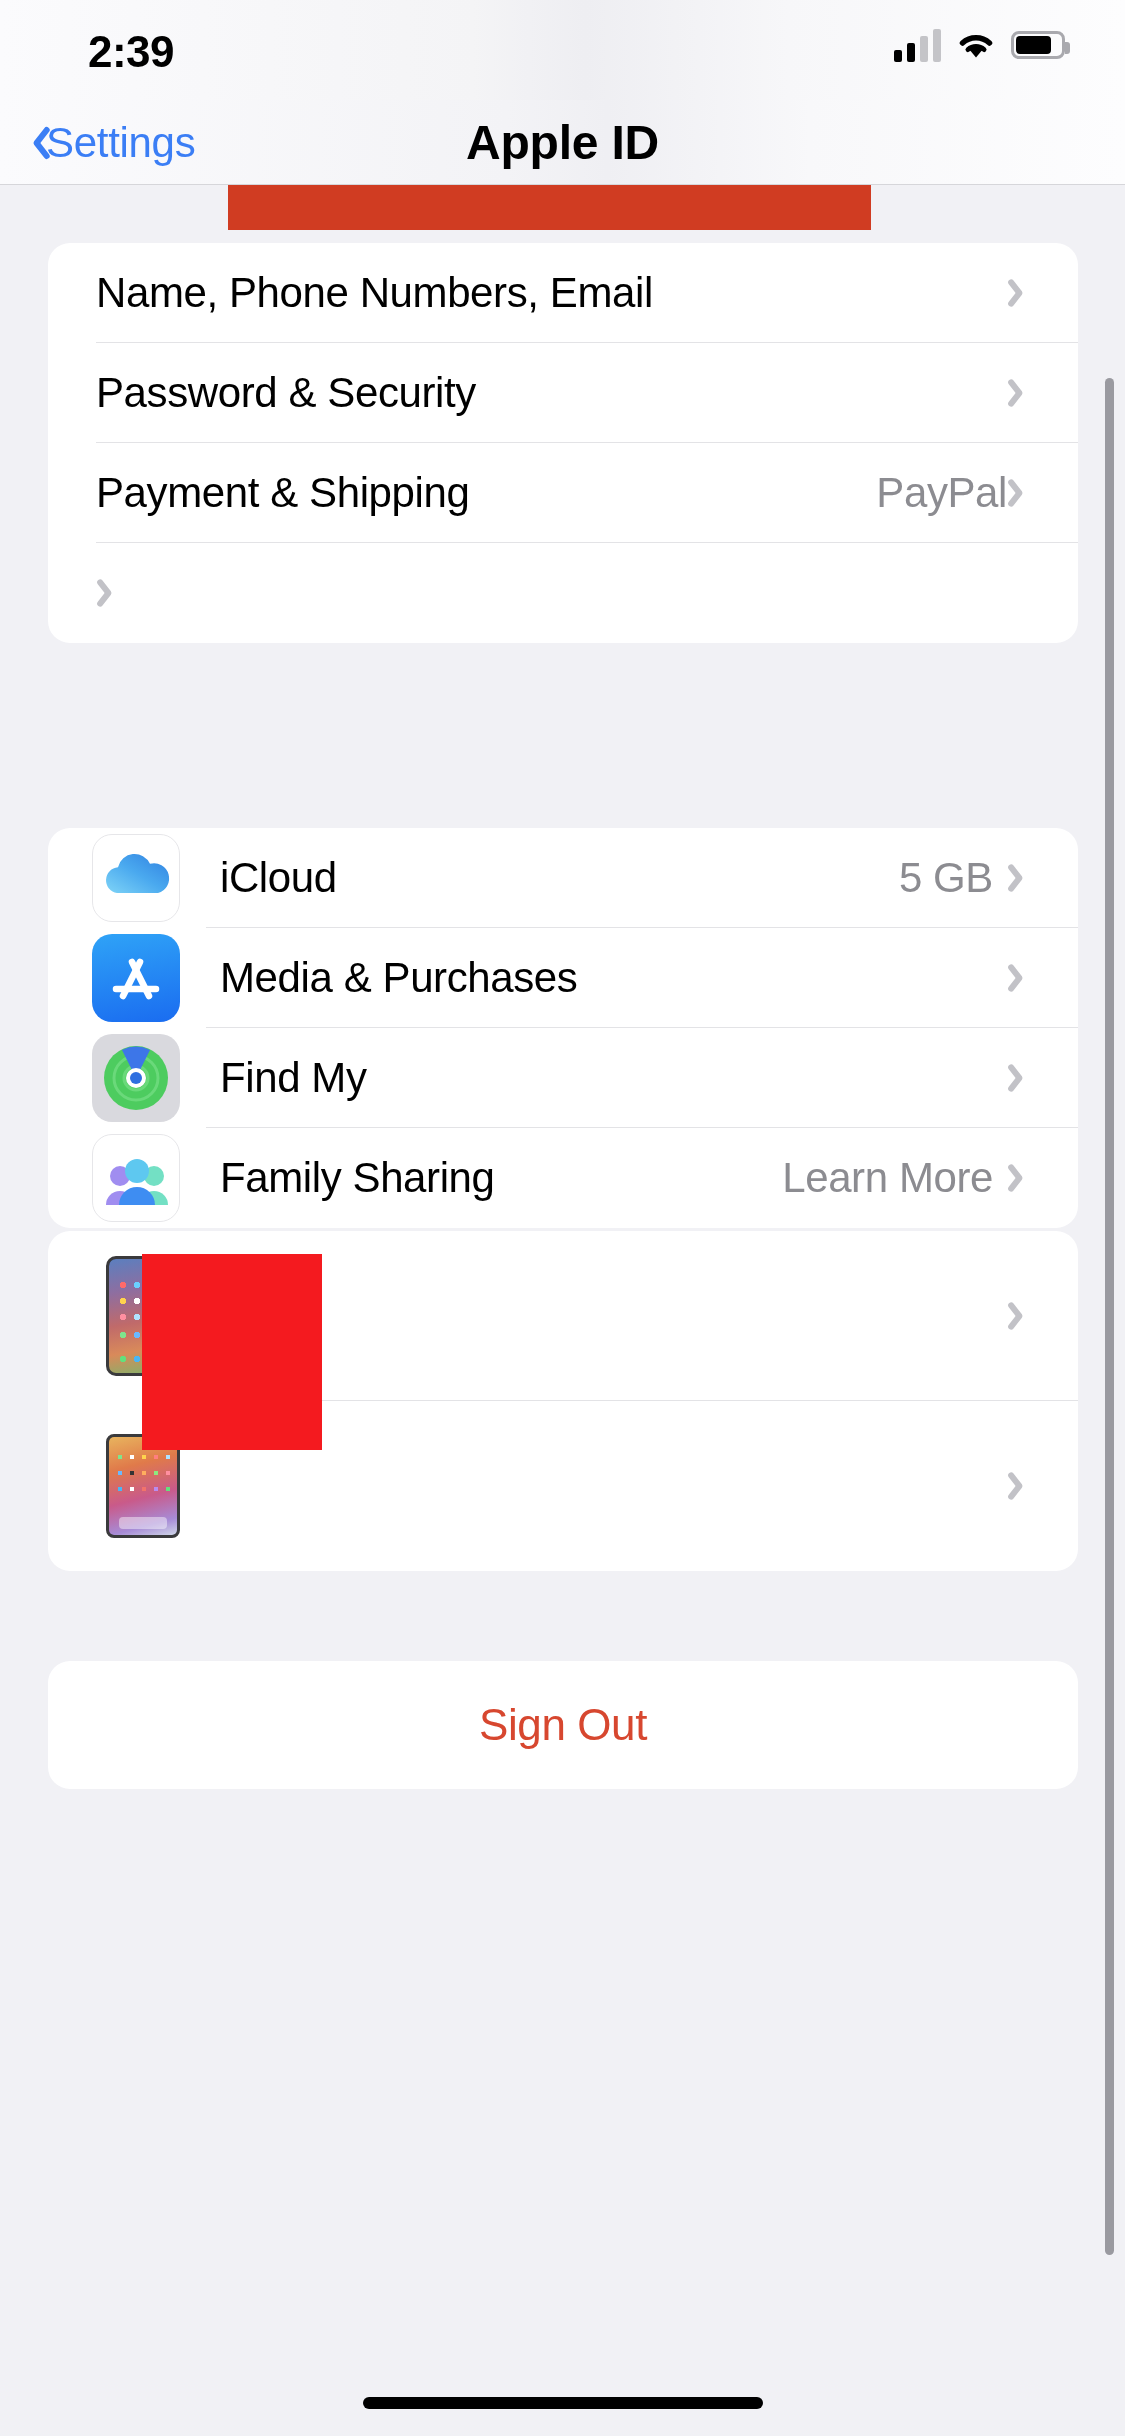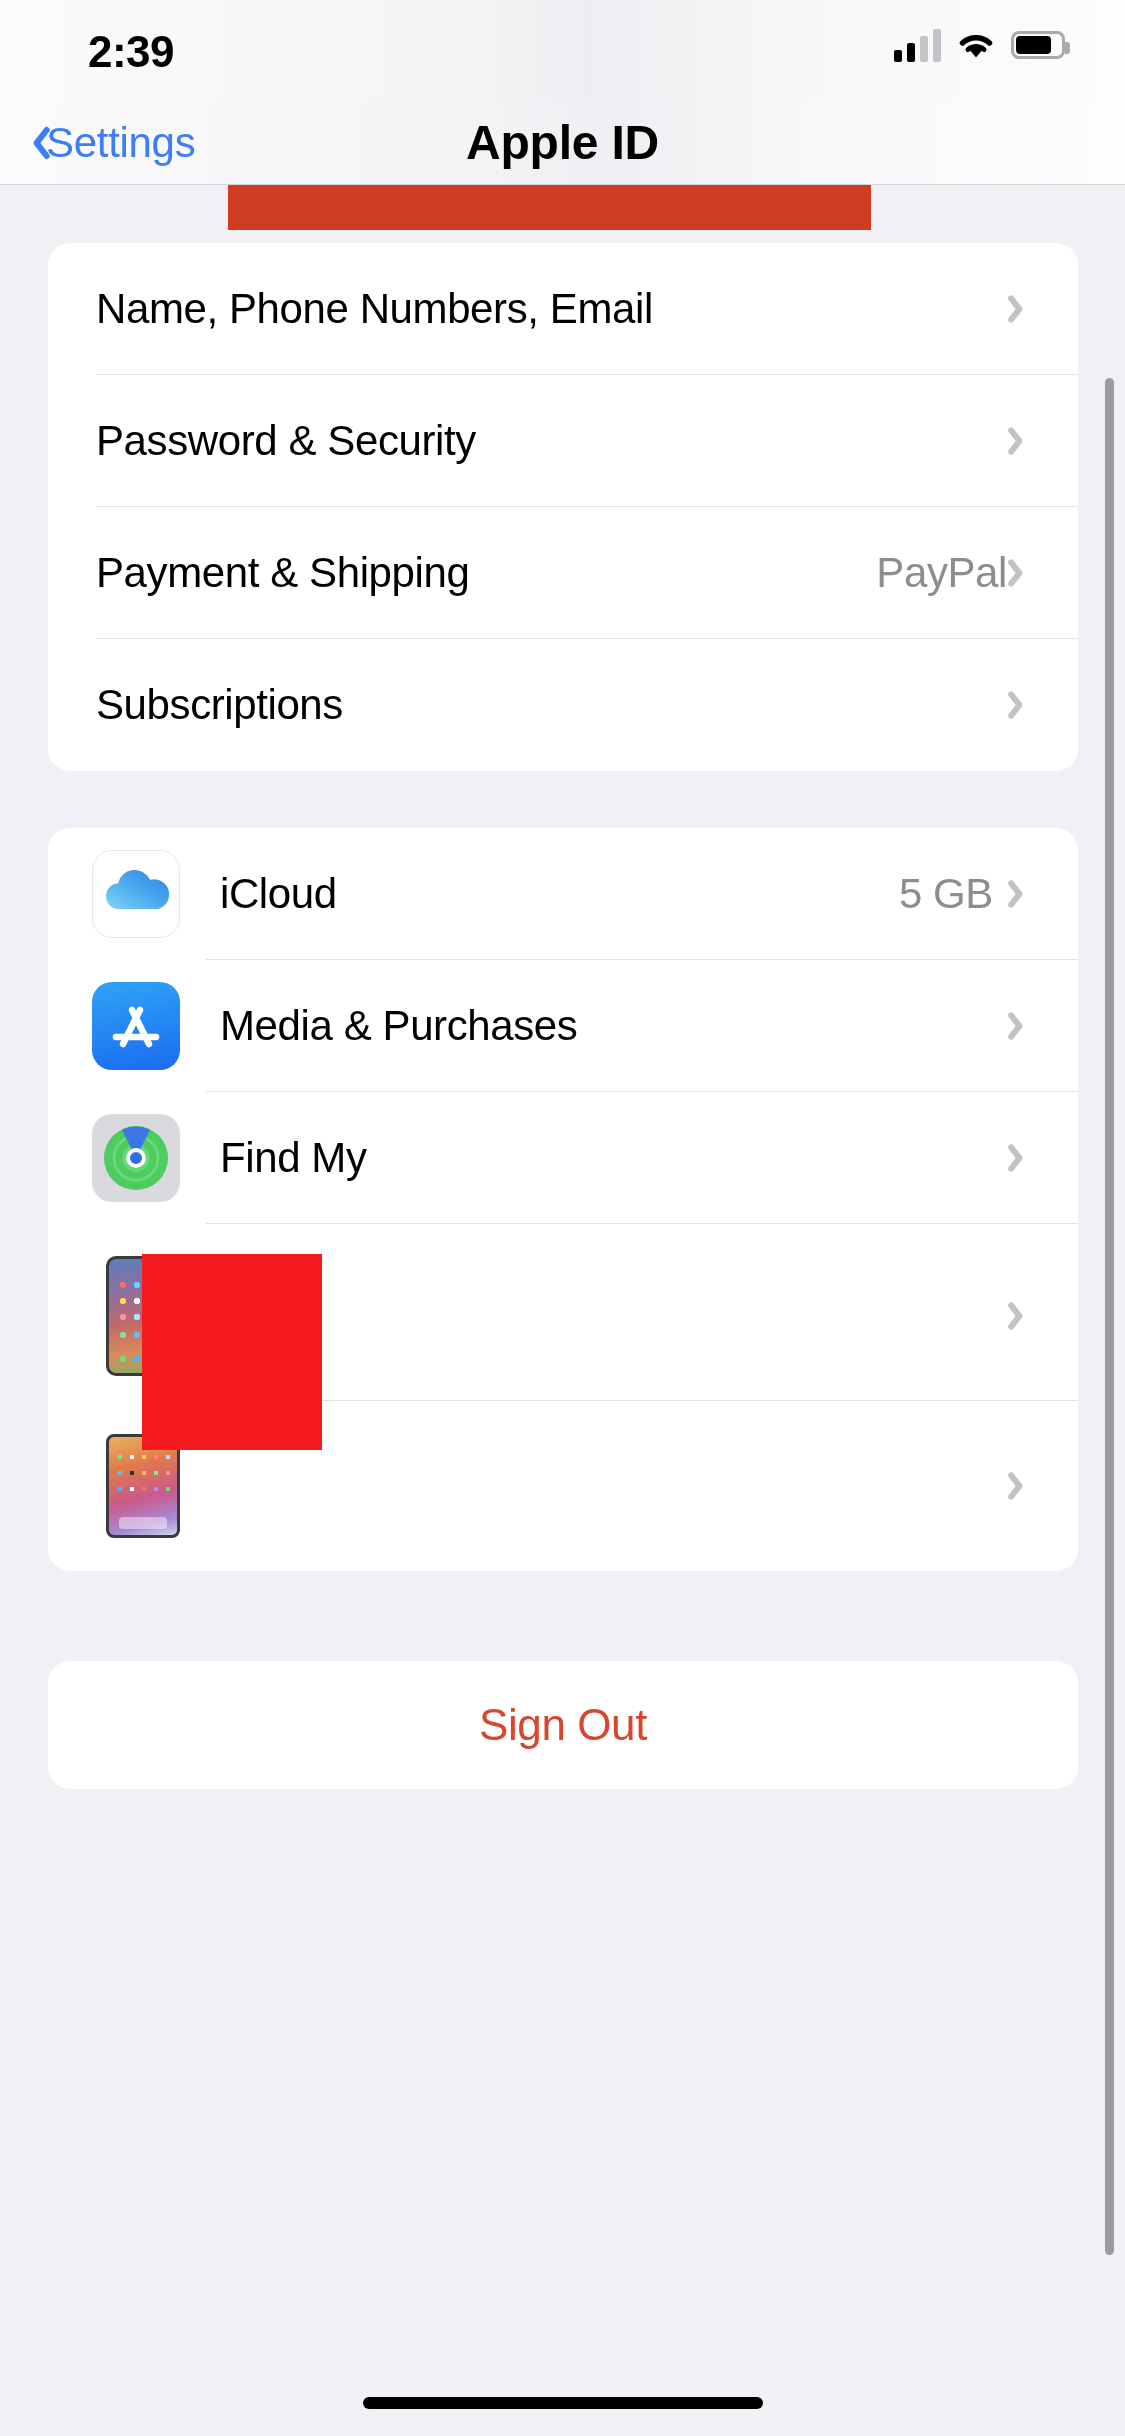--- a/index.html
+++ b/index.html
@@ -82,21 +82,21 @@
     position:absolute; left:228px; top:0px;
     width:643px; height:45px; background:#d03c22;
   }
 
   .group {
     position:absolute; left:48px; width:1030px;
     background:#ffffff; border-radius:22px; overflow:hidden;
   }
   .row {
     position:relative; display:flex; align-items:center;
-    height:132px; padding:0 0 0 48px; cursor:pointer;
+    height:100px; padding:0 0 0 48px; cursor:pointer;
   }
   .row.with-icon { padding-left:0;gap:14px; }
   .row-sep {
     position:absolute; bottom:0; height:1px; background:#e3e3e6;
   }
   .row-label {
     font-size:42px; color:#000; letter-spacing:-0.4px; flex:1; white-space:nowrap;
   }
   .row-value {
     font-size:42px; color:#8c8c91; letter-spacing:-0.4px; margin-right:5px; white-space:nowrap;
@@ -209,21 +209,20 @@
       </div>
 
       <div class="row">
         <span class="row-label">Payment &amp; Shipping</span>
         <span class="row-value">PayPal</span>
         <span class="chev"></span>
         <span class="row-sep" style="left:48px; right:0;"></span>
       </div>
 
       <div class="row">
-        <span class="row-label">Subscriptions</span>
         <span class="row-value"></span>
         <span class="chev"></span>
       </div>
     </div>
 
     <div class="group" id="grp-services" style="top:643px;">
 
       <div class="row with-icon">
         <span class="appicon ic-icloud">
           <svg width="88" height="88" viewBox="0 0 88 88">

